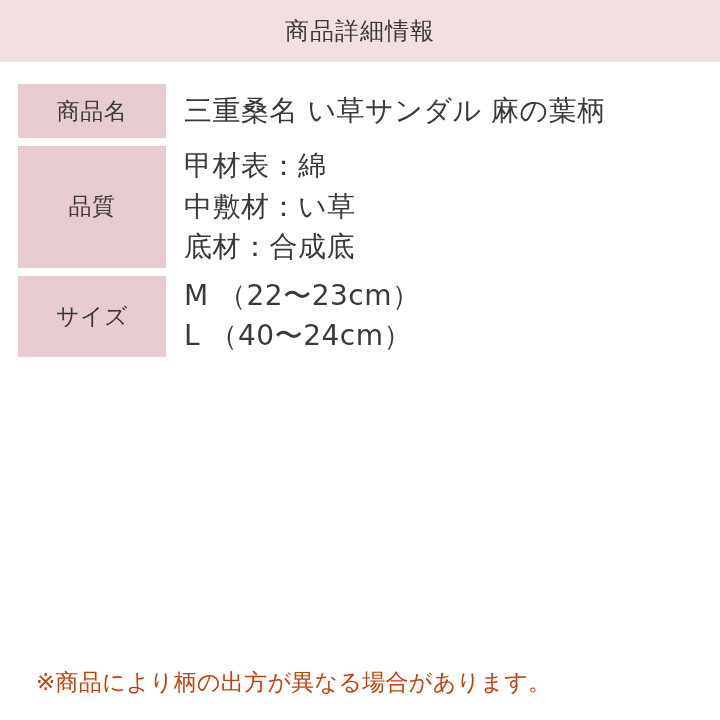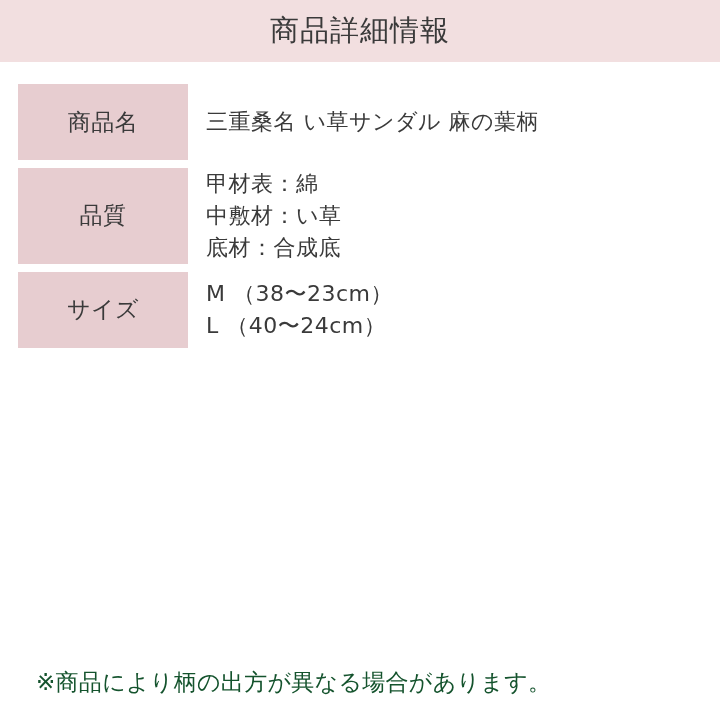--- a/index.html
+++ b/index.html
@@ -22,21 +22,21 @@
   }
   .header {
     width: 720px;
     height: 62px;
     background: #f2dfe0;
     display: flex;
     align-items: center;
     justify-content: center;
   }
   .header-title {
-    font-size: 29px;
+    font-size: 24px;
     letter-spacing: 1px;
     color: #3a3a3a;
     font-weight: normal;
   }
   .spec-table {
     margin: 14px 18px 0 18px;
     border-collapse: separate;
     border-spacing: 0 8px;
     width: 684px;
   }
@@ -45,41 +45,41 @@
   }
   .label-cell {
     background: #e7cdd0;
     width: 148px;
     min-width: 148px;
     height: 54px;
     text-align: center;
     vertical-align: middle;
     font-size: 23px;
     color: #3a3a3a;
-    padding: 11px;
+    padding: 0;
     letter-spacing: 0.5px;
   }
   .value-cell {
     padding: 0 0 0 18px;
-    font-size: 22px;
+    font-size: 28px;
     line-height: 1.45;
     color: #3a3a3a;
     vertical-align: middle;
     letter-spacing: 0.5px;
   }
   .value-cell .line {
     display: block;
     white-space: nowrap;
   }
   .note {
     position: absolute;
     left: 36px;
     bottom: 22px;
     font-size: 23px;
-    color: #14532d;
+    color: #c2410c;
     letter-spacing: 0.3px;
   }
 </style>
 </head>
 <body>
 
 <div class="page">
 
   <div class="header">
     <div class="header-title">商品詳細情報</div>
@@ -101,21 +101,21 @@
         <td class="value-cell">
           <span class="line">甲材表：綿</span>
           <span class="line">中敷材：い草</span>
           <span class="line">底材：合成底</span>
         </td>
       </tr>
 
       <tr>
         <td class="label-cell">サイズ</td>
         <td class="value-cell">
-          <span class="line">M （38〜23cm）</span>
+          <span class="line">M （22〜23cm）</span>
           <span class="line">L （40〜24cm）</span>
         </td>
       </tr>
 
 
 
 
     </tbody>
   </table>
 

